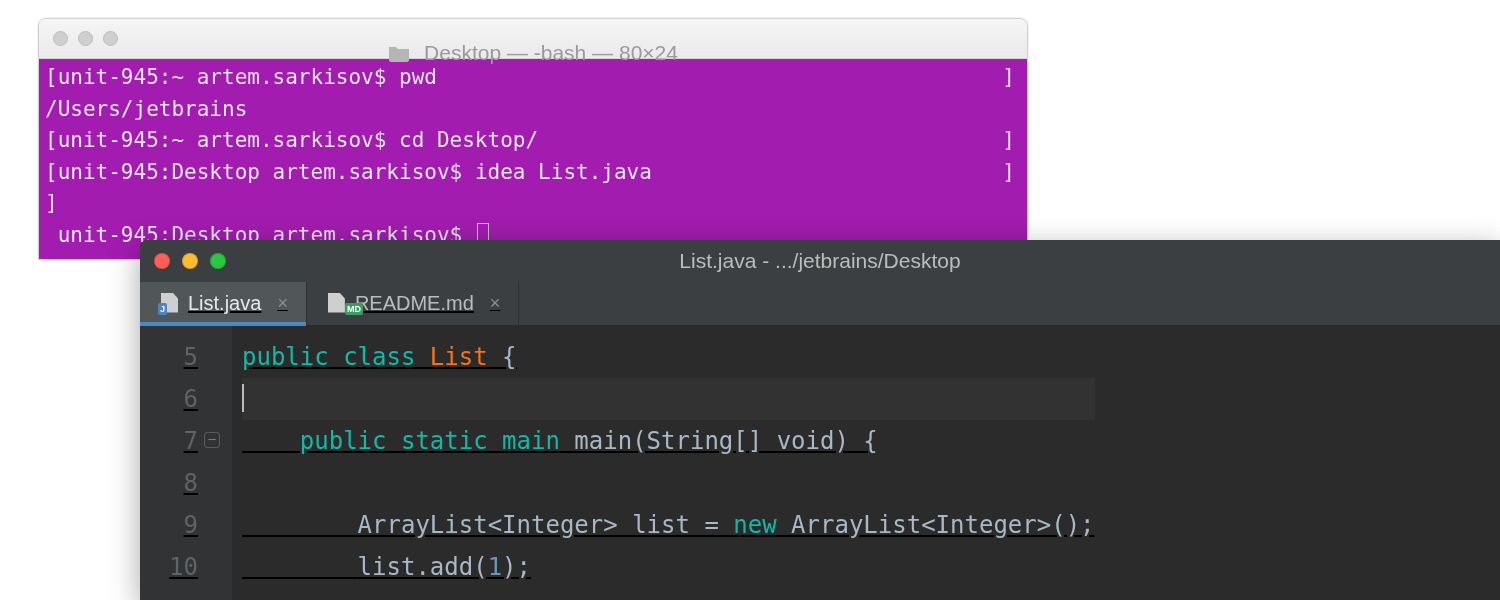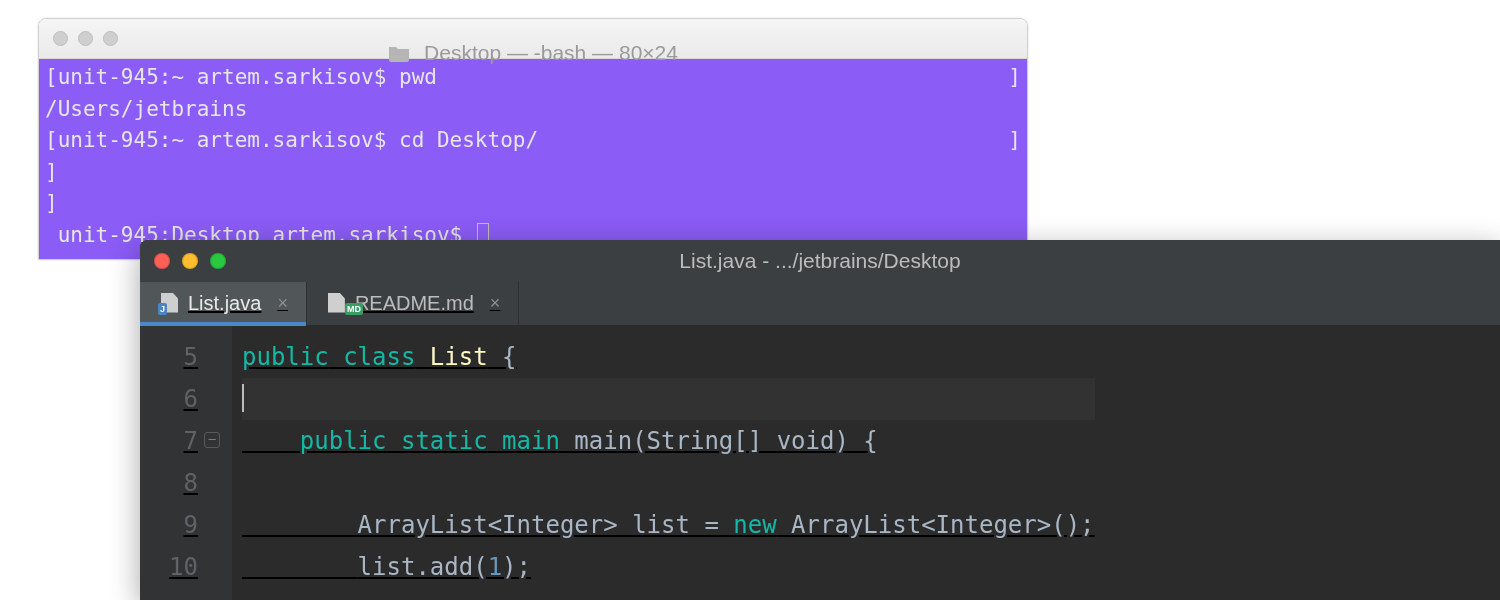--- a/index.html
+++ b/index.html
@@ -42,26 +42,26 @@
     align-items: center;
     gap: 14px;
     color: #9a9a9a;
     font-size: 21px;
     font-weight: 400;
     pointer-events: none;
     margin-top: 28px;
   }
   .folder-icon svg { display: block; }
   .terminal-body {
-    background: #8b5cf6;
+    background: #a21caf;
     color: #e6e6e6;
     font-family: "Menlo", "Consolas", monospace;
     font-size: 21px;
     line-height: 1.5;
-    padding: 3px 6px 8px 6px;
+    padding: 3px 12px 8px 6px;
     min-height: 172px;
   }
   .term-line { display: flex; justify-content: space-between; white-space: pre; }
   .term-left { white-space: pre; }
   .term-right { white-space: pre; }
   .cursor-box {
     display: inline-block;
     width: 12px;
     height: 22px;
     border: 1px solid #bfbfbf;
@@ -188,21 +188,21 @@
     text-align: center;
     border-radius: 3px;
   }
   .code {
     padding: 10px 0 0 10px;
     color: #a9b7c6;
   }
   .code .row { height: 42px; line-height: 42px; white-space: pre; }
   .kw { color: #14b8a6; }
   .num { color: #6897bb; }
-  .ident { color: #fef9c3; }
+  .ident { color: #f97316; }
   .caret-bar {
     display: inline-block;
     width: 2px; height: 28px;
     background: #bbbbbb;
     vertical-align: -5px;
   }
   .active-line { background: #323232; }
 </style>
 </head>
 <body>
@@ -229,20 +229,21 @@
       <span class="term-right">]</span>
     </div>
     <div class="term-line">
       <span class="term-left">/Users/jetbrains</span>
     </div>
     <div class="term-line">
       <span class="term-left"><span>[unit-945:~ artem.sarkisov$ </span><span>cd Desktop/</span></span>
       <span class="term-right">]</span>
     </div>
     <div class="term-line">
+      <span class="term-left"><span>[unit-945:Desktop artem.sarkisov$ </span><span>idea List.java</span></span>
       <span class="term-right">]</span>
     </div>
     <div class="term-line">
       <span class="term-right">]</span>
     </div>
     <div class="term-line">
       <span class="term-left"><span> unit-945:Desktop artem.sarkisov$ </span><span class="cursor-box"></span></span>
     </div>
   </div>
 </div>

